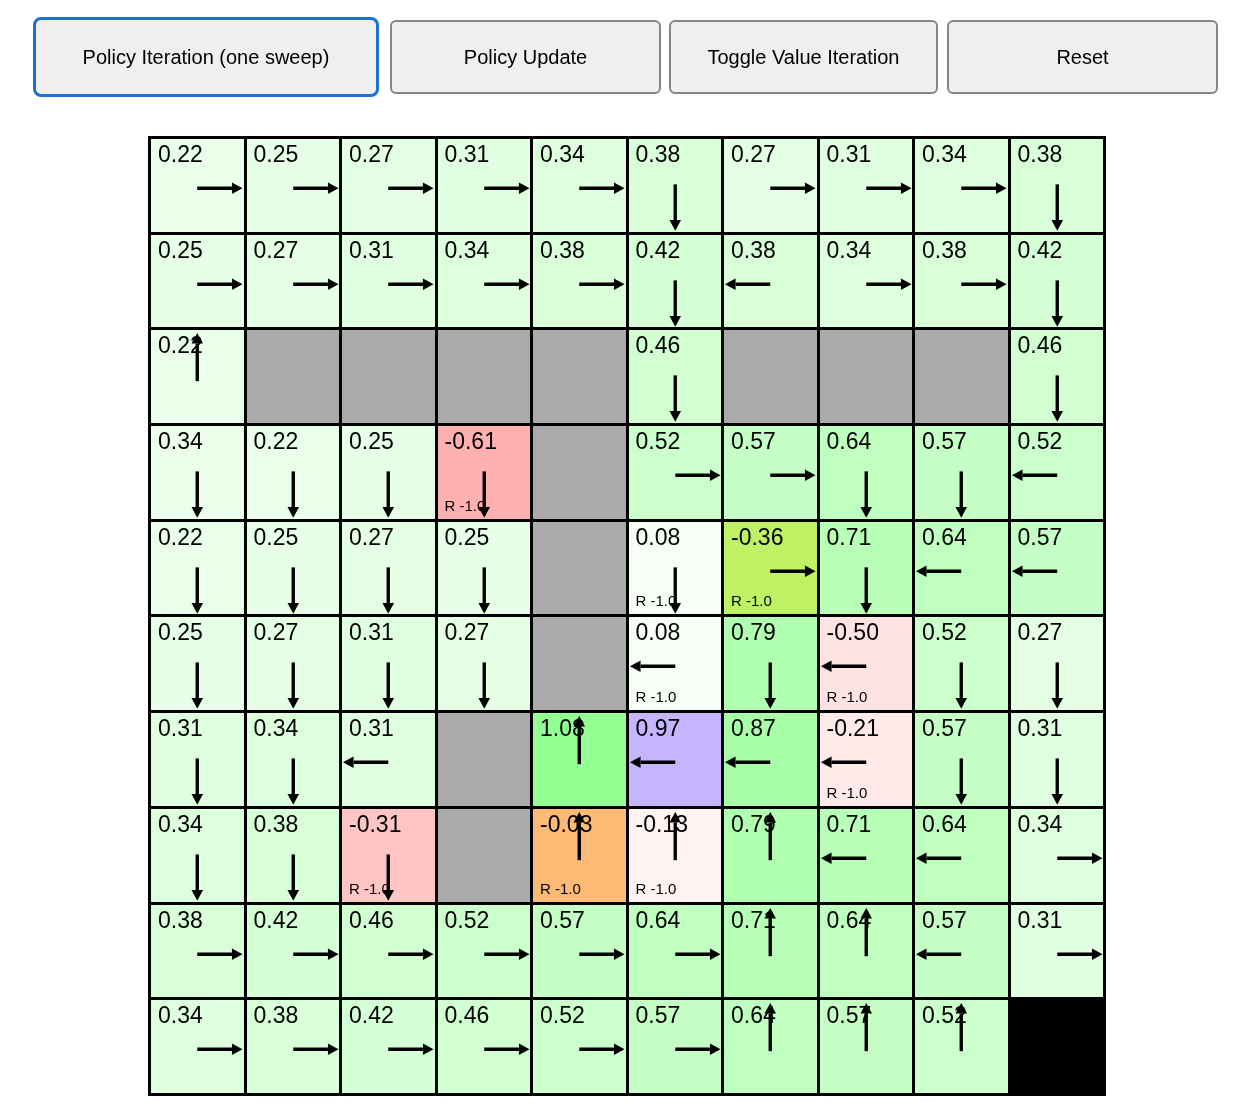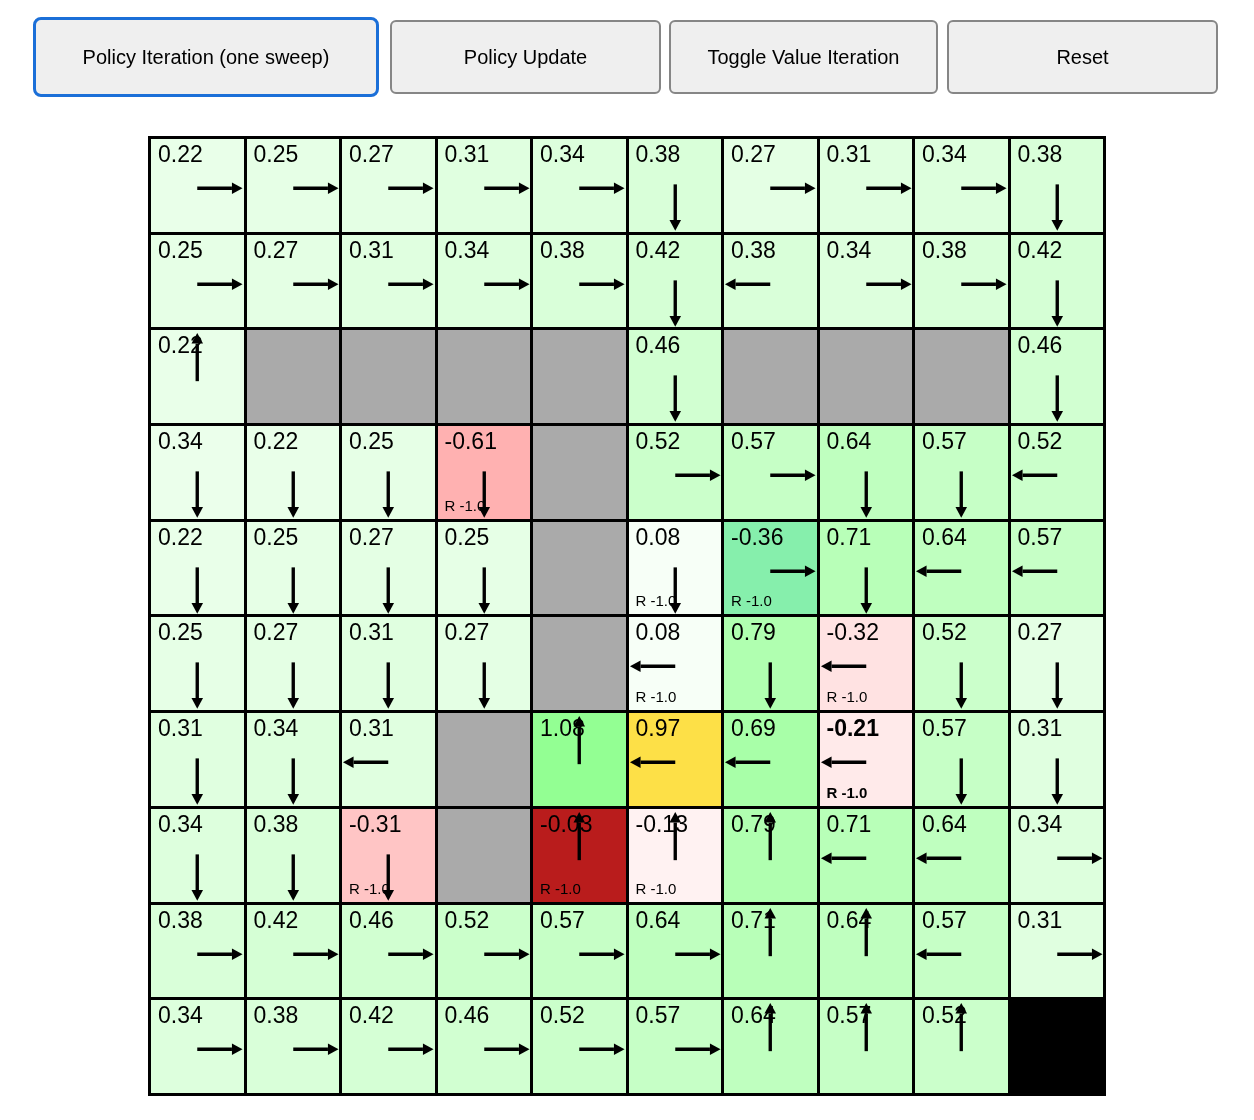--- a/index.html
+++ b/index.html
@@ -307,21 +307,21 @@
     </div>
     <div class="cell" style="background: rgb(170, 170, 170);"></div>
     <div class="cell" style="background: rgb(247, 255, 247);">
       <span class="val">0.08</span>
       <span class="rew">R -1.0</span>
       <svg viewBox="0 0 96 96" class="glyph">
         <line x1="48" y1="47" x2="48" y2="84" stroke="#000000" stroke-width="3.5"></line>
         <polygon points="42,84 48,95 54,84" fill="#000000"></polygon>
       </svg>
     </div>
-    <div class="cell" style="background: #86efac;">
+    <div class="cell" style="background: #bef264;">
       <span class="val">-0.36</span>
       <span class="rew">R -1.0</span>
       <svg viewBox="0 0 96 96" class="glyph">
         <line x1="48" y1="51" x2="84" y2="51" stroke="#000000" stroke-width="3.5"></line>
         <polygon points="84,45 95,51 84,57" fill="#000000"></polygon>
       </svg>
     </div>
     <div class="cell" style="background: rgb(184, 255, 184);">
       <span class="val">0.71</span>
       <svg viewBox="0 0 96 96" class="glyph">
@@ -381,21 +381,21 @@
       </svg>
     </div>
     <div class="cell" style="background: rgb(176, 255, 176);">
       <span class="val">0.79</span>
       <svg viewBox="0 0 96 96" class="glyph">
         <line x1="48" y1="47" x2="48" y2="84" stroke="#000000" stroke-width="3.5"></line>
         <polygon points="42,84 48,95 54,84" fill="#000000"></polygon>
       </svg>
     </div>
     <div class="cell" style="background: rgb(255, 226, 226);">
-      <span class="val">-0.32</span>
+      <span class="val">-0.50</span>
       <span class="rew">R -1.0</span>
       <svg viewBox="0 0 96 96" class="glyph">
         <line x1="48" y1="51" x2="12" y2="51" stroke="#000000" stroke-width="3.5"></line>
         <polygon points="12,45 1,51 12,57" fill="#000000"></polygon>
       </svg>
     </div>
     <div class="cell" style="background: rgb(203, 255, 203);">
       <span class="val">0.52</span>
       <svg viewBox="0 0 96 96" class="glyph">
         <line x1="48" y1="47" x2="48" y2="84" stroke="#000000" stroke-width="3.5"></line>
@@ -431,35 +431,35 @@
       </svg>
     </div>
     <div class="cell" style="background: rgb(170, 170, 170);"></div>
     <div class="cell" style="background: rgb(147, 255, 147);">
       <span class="val">1.08</span>
       <svg viewBox="0 0 96 96" class="glyph">
         <line x1="48" y1="53" x2="48" y2="14" stroke="#000000" stroke-width="3.5"></line>
         <polygon points="42,14 48,3 54,14" fill="#000000"></polygon>
       </svg>
     </div>
-    <div class="cell" style="background: #fde047;">
+    <div class="cell" style="background: #c4b5fd;">
       <span class="val">0.97</span>
       <svg viewBox="0 0 96 96" class="glyph">
         <line x1="48" y1="51" x2="12" y2="51" stroke="#000000" stroke-width="3.5"></line>
         <polygon points="12,45 1,51 12,57" fill="#000000"></polygon>
       </svg>
     </div>
     <div class="cell" style="background: rgb(168, 255, 168);">
-      <span class="val">0.69</span>
-      <svg viewBox="0 0 96 96" class="glyph">
-        <line x1="48" y1="51" x2="12" y2="51" stroke="#000000" stroke-width="3.5"></line>
-        <polygon points="12,45 1,51 12,57" fill="#000000"></polygon>
-      </svg>
-    </div>
-    <div class="cell" style="background: rgb(255, 234, 234); font-weight: bold;">
+      <span class="val">0.87</span>
+      <svg viewBox="0 0 96 96" class="glyph">
+        <line x1="48" y1="51" x2="12" y2="51" stroke="#000000" stroke-width="3.5"></line>
+        <polygon points="12,45 1,51 12,57" fill="#000000"></polygon>
+      </svg>
+    </div>
+    <div class="cell" style="background: rgb(255, 234, 234);">
       <span class="val">-0.21</span>
       <span class="rew">R -1.0</span>
       <svg viewBox="0 0 96 96" class="glyph">
         <line x1="48" y1="51" x2="12" y2="51" stroke="#000000" stroke-width="3.5"></line>
         <polygon points="12,45 1,51 12,57" fill="#000000"></polygon>
       </svg>
     </div>
     <div class="cell" style="background: rgb(198, 255, 198);">
       <span class="val">0.57</span>
       <svg viewBox="0 0 96 96" class="glyph">
@@ -490,21 +490,21 @@
     </div>
     <div class="cell" style="background: rgb(255, 197, 197);">
       <span class="val">-0.31</span>
       <span class="rew">R -1.0</span>
       <svg viewBox="0 0 96 96" class="glyph">
         <line x1="48" y1="47" x2="48" y2="84" stroke="#000000" stroke-width="3.5"></line>
         <polygon points="42,84 48,95 54,84" fill="#000000"></polygon>
       </svg>
     </div>
     <div class="cell" style="background: rgb(170, 170, 170);"></div>
-    <div class="cell" style="background: #b91c1c;">
+    <div class="cell" style="background: #fdba74;">
       <span class="val">-0.03</span>
       <span class="rew">R -1.0</span>
       <svg viewBox="0 0 96 96" class="glyph">
         <line x1="48" y1="53" x2="48" y2="14" stroke="#000000" stroke-width="3.5"></line>
         <polygon points="42,14 48,3 54,14" fill="#000000"></polygon>
       </svg>
     </div>
     <div class="cell" style="background: rgb(255, 242, 242);">
       <span class="val">-0.13</span>
       <span class="rew">R -1.0</span>

